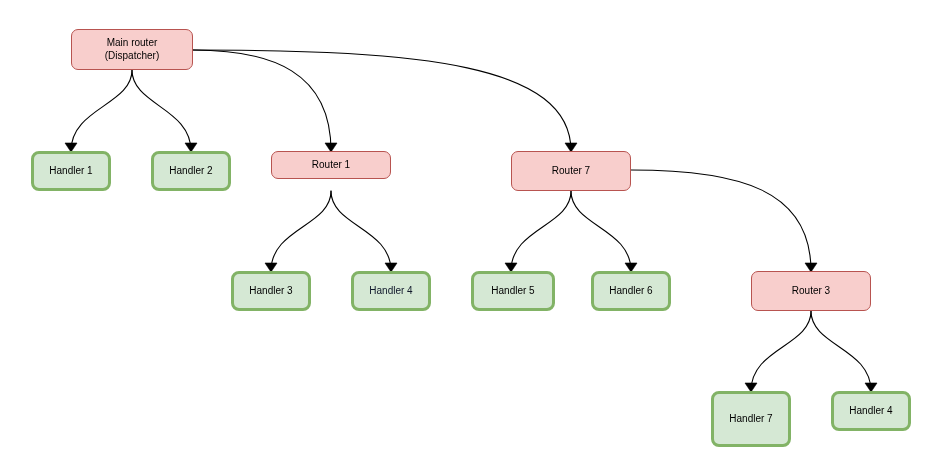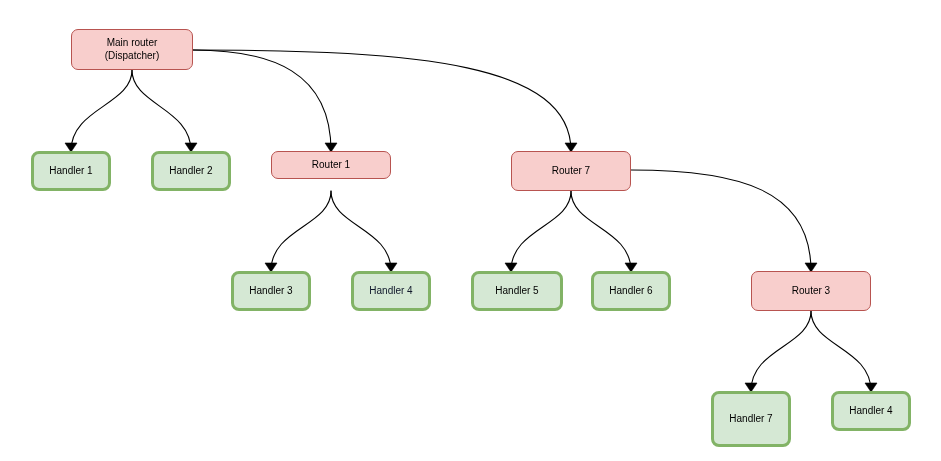--- a/index.html
+++ b/index.html
@@ -100,20 +100,20 @@
 
   <div id="nodes-layer">
       <div class="node router" style="left: 71px; top: 29px; width: 122px; height: 41px; background: rgb(248, 206, 204); border-color: rgb(184, 84, 80); color: rgb(0, 0, 0);"><span>Main router
 (Dispatcher)</span></div>
       <div class="node handler" style="left: 31px; top: 151px; width: 80px; height: 40px; background: rgb(213, 232, 212); border-color: rgb(130, 179, 102); color: rgb(0, 0, 0);"><span>Handler 1</span></div>
       <div class="node handler" style="left: 151px; top: 151px; width: 80px; height: 40px; background: rgb(213, 232, 212); border-color: rgb(130, 179, 102); color: rgb(0, 0, 0);"><span>Handler 2</span></div>
       <div class="node router" style="left: 271px; top: 151px; width: 120px; height: 28px; background: rgb(248, 206, 204); border-color: rgb(184, 84, 80); color: rgb(0, 0, 0);"><span>Router 1</span></div>
       <div class="node router" style="left: 511px; top: 151px; width: 120px; height: 40px; background: rgb(248, 206, 204); border-color: rgb(184, 84, 80); color: rgb(0, 0, 0);"><span>Router 7</span></div>
       <div class="node handler" style="left: 231px; top: 271px; width: 80px; height: 40px; background: rgb(213, 232, 212); border-color: rgb(130, 179, 102); color: rgb(0, 0, 0);"><span>Handler 3</span></div>
       <div class="node handler" style="left: 351px; top: 271px; width: 80px; height: 40px; background: rgb(213, 232, 212); border-color: rgb(130, 179, 102); color: #0f172a;"><span>Handler 4</span></div>
-      <div class="node handler" style="left: 471px; top: 271px; width: 92px; height: 40px; background: rgb(213, 232, 212); border-color: rgb(130, 179, 102); color: rgb(0, 0, 0);"><span>Handler 5</span></div>
+      <div class="node handler" style="left: 471px; top: 271px; width: 84px; height: 40px; background: rgb(213, 232, 212); border-color: rgb(130, 179, 102); color: rgb(0, 0, 0);"><span>Handler 5</span></div>
       <div class="node handler" style="left: 591px; top: 271px; width: 80px; height: 40px; background: rgb(213, 232, 212); border-color: rgb(130, 179, 102); color: rgb(0, 0, 0);"><span>Handler 6</span></div>
       <div class="node router" style="left: 751px; top: 271px; width: 120px; height: 40px; background: rgb(248, 206, 204); border-color: rgb(184, 84, 80); color: rgb(0, 0, 0);"><span>Router 3</span></div>
       <div class="node handler" style="left: 711px; top: 391px; width: 80px; height: 56px; background: rgb(213, 232, 212); border-color: rgb(130, 179, 102); color: rgb(0, 0, 0);"><span>Handler 7</span></div>
       <div class="node handler" style="left: 831px; top: 391px; width: 80px; height: 40px; background: rgb(213, 232, 212); border-color: rgb(130, 179, 102); color: rgb(0, 0, 0);"><span>Handler 4</span></div>
     </div>
 
 </div>
 
 </body></html>

